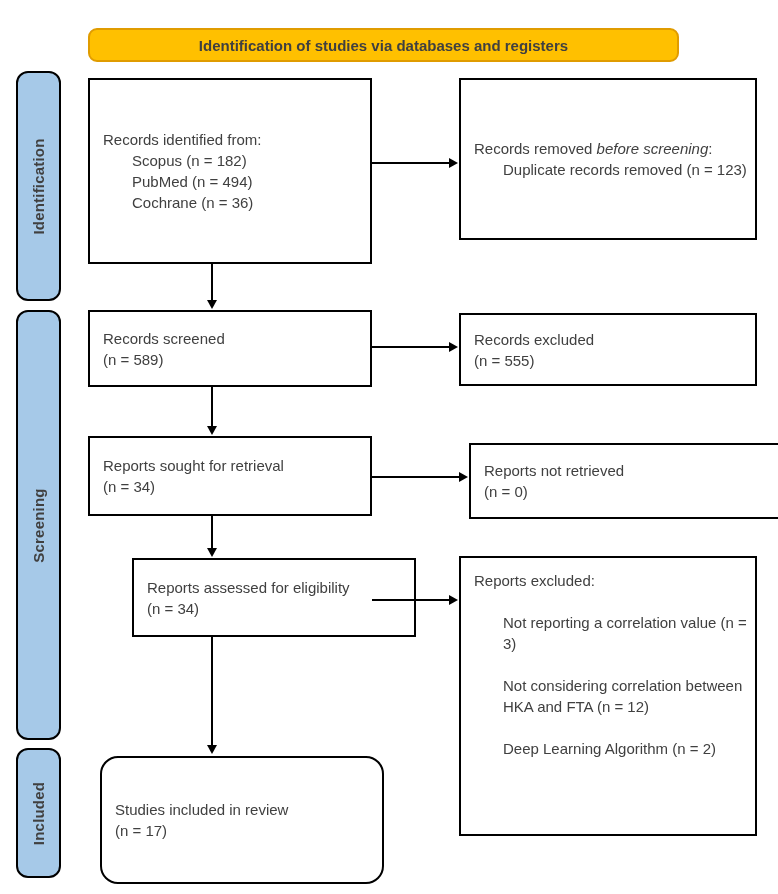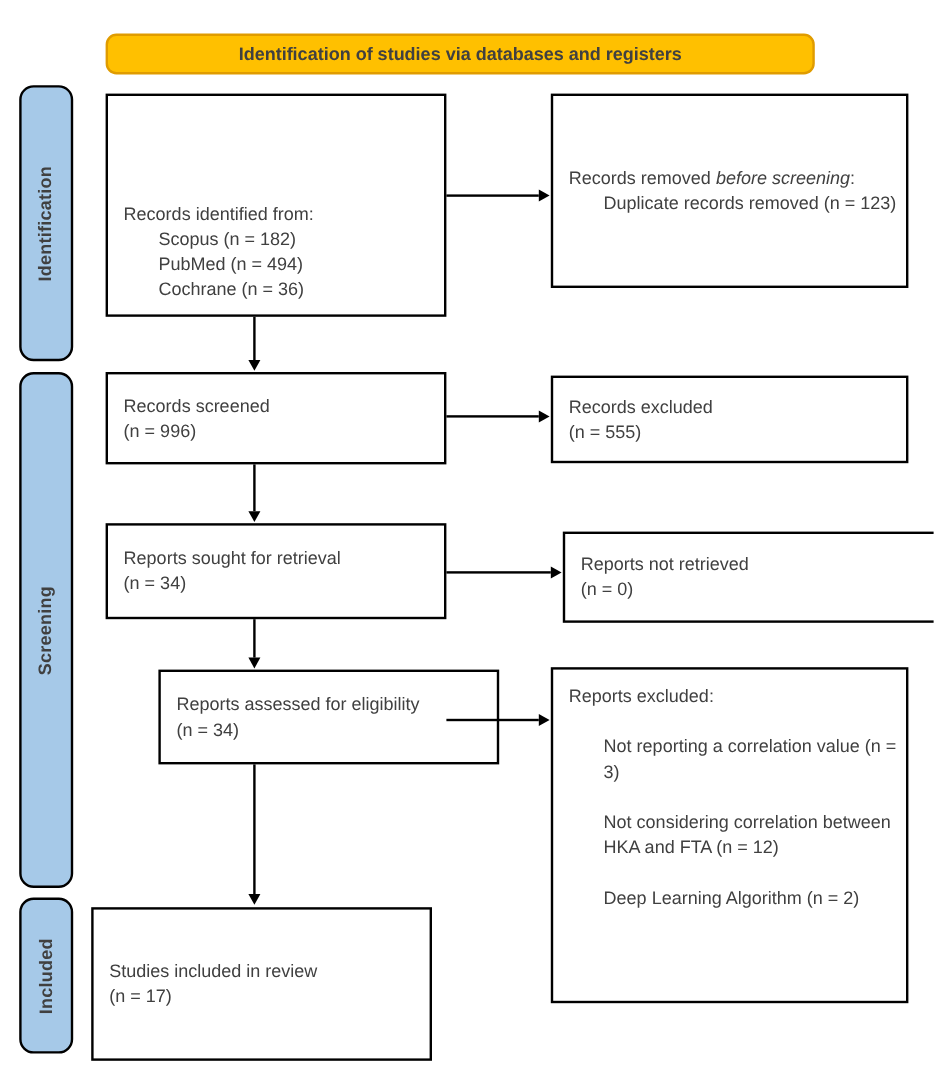--- a/index.html
+++ b/index.html
@@ -79,35 +79,35 @@
   <div class="stage-bar" style="top:71px;height:230px;">
     <span class="stage-label">Identification</span>
   </div>
   <div class="stage-bar" style="top:310px;height:430px;">
     <span class="stage-label">Screening</span>
   </div>
   <div class="stage-bar" style="top:748px;height:130px;">
     <span class="stage-label">Included</span>
   </div>
 
-  <div class="fbox" style="left:88px;top:78px;width:284px;height:186px;justify-content:flex-end;">
+  <div class="fbox" style="left:88px;top:78px;width:284px;height:186px;">
     <div>Records identified from:</div>
     <div class="indent">Scopus (n = 182)</div>
     <div class="indent">PubMed (n = 494)</div>
     <div class="indent">Cochrane (n = 36)</div>
   </div>
 
   <div class="fbox" style="left:459px;top:78px;width:298px;height:162px;">
     <div><span>Records removed </span><span class="it">before screening</span><span>:</span></div>
     <div class="indent">Duplicate records removed (n = 123)</div>
   </div>
 
   <div class="fbox" style="left:88px;top:310px;width:284px;height:77px;">
     <div>Records screened</div>
-    <div>(n = 996)</div>
+    <div>(n = 589)</div>
   </div>
   <div class="fbox" style="left:459px;top:313px;width:298px;height:73px;">
     <div>Records excluded</div>
     <div>(n = 555)</div>
   </div>
 
   <div class="fbox" style="left:88px;top:436px;width:284px;height:80px;">
     <div>Reports sought for retrieval</div>
     <div>(n = 34)</div>
   </div>
@@ -120,21 +120,21 @@
     <div>Reports assessed for eligibility</div>
     <div>(n = 34)</div>
   </div>
   <div class="fbox top-align" style="left:459px;top:556px;width:298px;height:280px;">
     <div>Reports excluded:</div>
     <div class="indent spaced">Not reporting a correlation value (n = 3)</div>
     <div class="indent spaced">Not considering correlation between HKA and FTA (n = 12)</div>
     <div class="indent spaced">Deep Learning Algorithm (n = 2)</div>
   </div>
 
-  <div class="fbox" style="left:76px;top:756px;width:284px;height:128px;">
+  <div class="fbox" style="left:100px;top:756px;width:284px;height:128px;border-radius:18px;">
     <div>Studies included in review</div>
     <div>(n = 17)</div>
   </div>
 
   <div class="arrow-v" style="left:211px;top:264px;height:36px;"></div>
   <div class="arrow-v" style="left:211px;top:387px;height:39px;"></div>
   <div class="arrow-v" style="left:211px;top:516px;height:32px;"></div>
   <div class="arrow-v" style="left:211px;top:637px;height:108px;"></div>
 
   <div class="arrow-h" style="left:372px;top:162px;width:77px;"></div>

